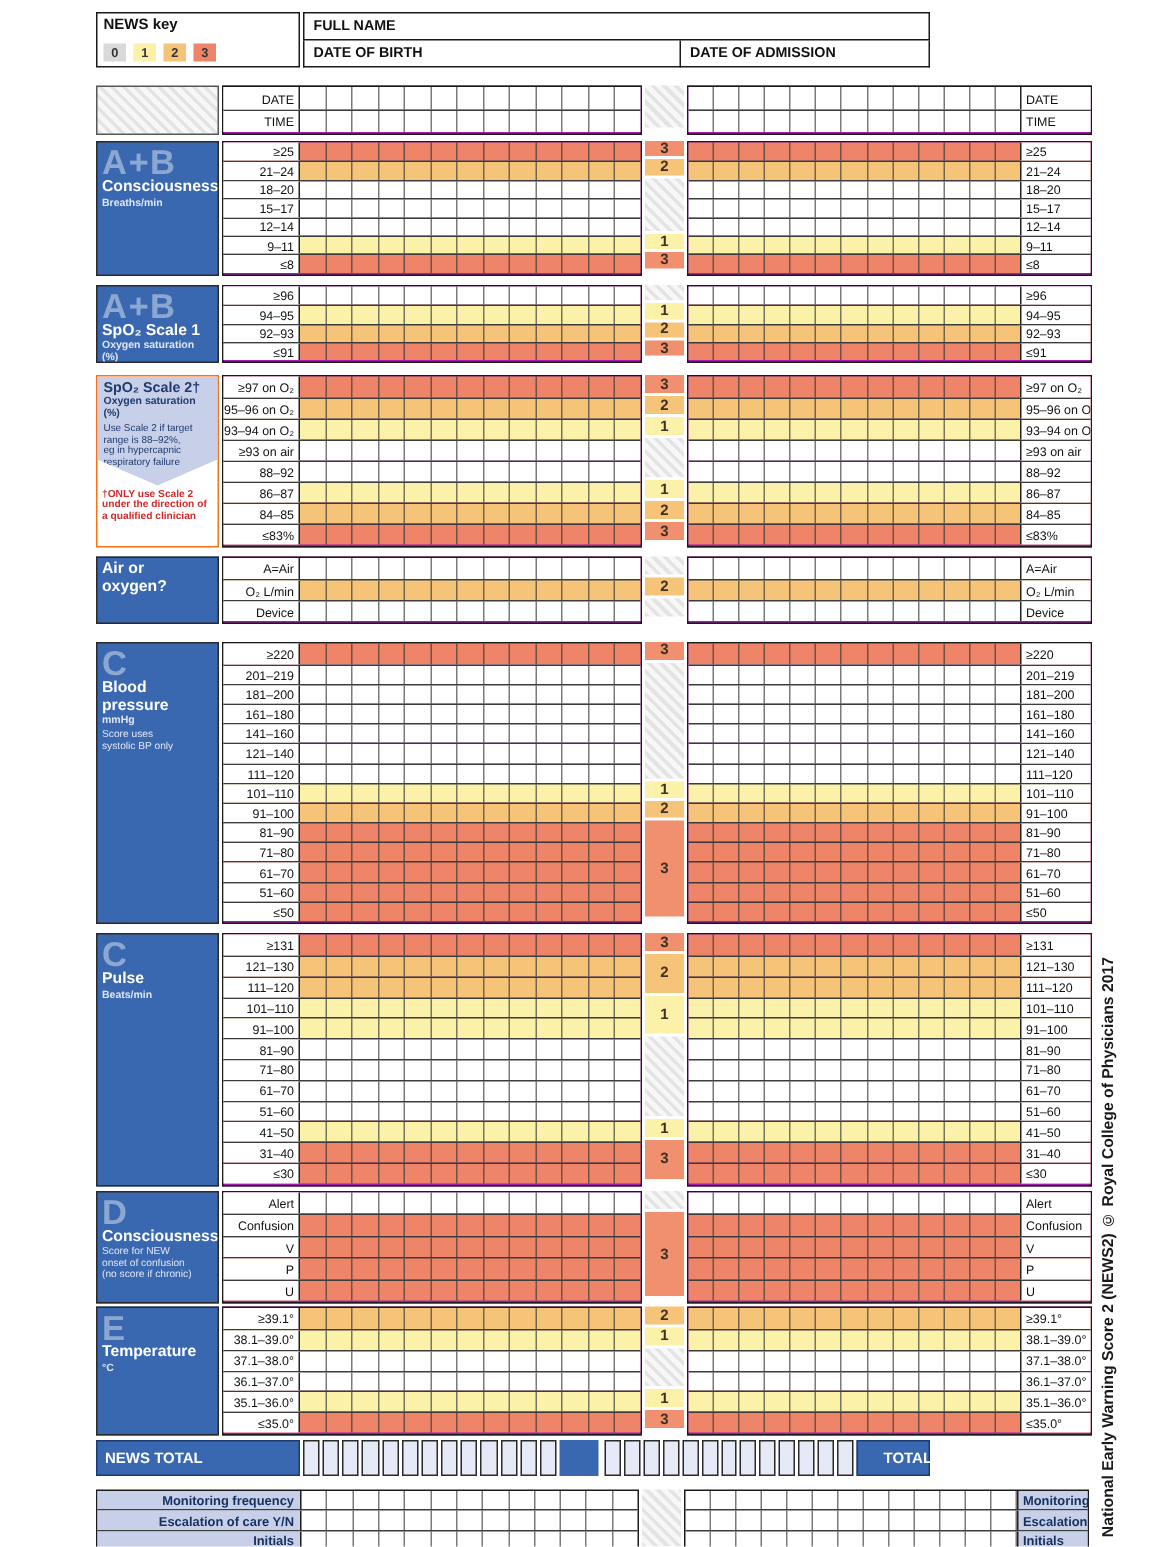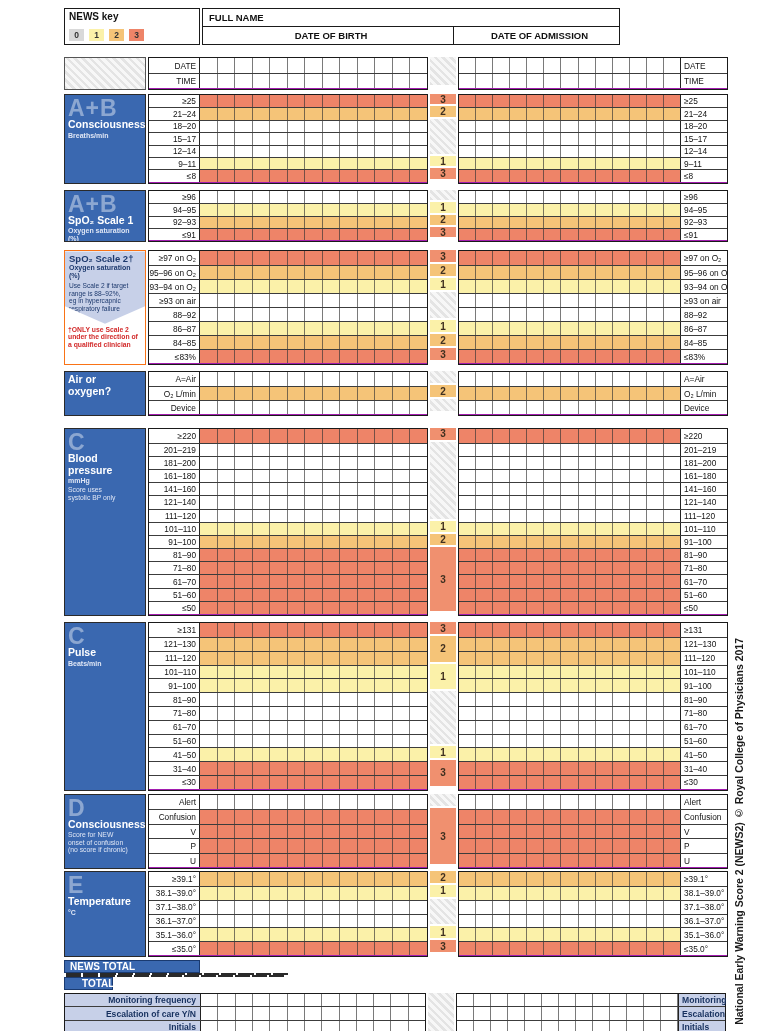--- a/index.html
+++ b/index.html
@@ -21,21 +21,21 @@
   .nk-squares { display: flex; gap: 5px; padding-bottom: 1px; }
   .nk-sq {
     width: 15px; height: 12px; font-size: 8.5px; font-weight: bold; color: #333;
     display: flex; align-items: center; justify-content: center;
   }
   .hdr-right { flex: 1; margin-left: 2px; display: flex; flex-direction: column; }
   .fullname {
     height: 19px; border: 1.5px solid #1a1a1a; font-size: 9.5px; font-weight: bold;
     color: #111; padding: 3px 0 0 6px;
   }
-  .hdr-row2 { flex: 1; display: flex; text-align: center; }
+  .hdr-row2 { flex: 1; display: flex; }
   .dob { width: 252px; border: 1.5px solid #1a1a1a; border-top: none;
     font-size: 9.5px; font-weight: bold; color: #111; padding: 3px 0 0 6px; }
   .admission { flex: 1; border: 1.5px solid #1a1a1a; border-top: none; border-left: none;
     font-size: 9.5px; font-weight: bold; color: #111; padding: 3px 0 0 6px; }
 
   
   .sect { display: flex; align-items: stretch; }
   .labelbox {
     width: 82px; flex: none; border: 1px solid #2a2a2a; overflow: hidden;
     padding: 2px 3px; position: relative;
@@ -80,21 +80,21 @@
     display: flex; flex-direction: column; gap: 2px; align-items: stretch; }
   .scell {
     display: flex; align-items: center; justify-content: center;
     font-size: 10px; font-weight: bold; color: #403020; flex: none;
   }
   .hatch {
     background: repeating-linear-gradient(45deg, #e4e4e4 0 2.5px, #f7f7f7 2.5px 5.5px);
   }
 
   
-  .totbar { display: flex; align-items: stretch; height: 24px; flex-direction: column; }
+  .totbar { display: flex; align-items: stretch; height: 24px; }
   .totlabel {
     width: 136px; flex: none; background: #3a68b0; border: 1px solid #1a3a70;
     color: #fff; font-weight: bold; font-size: 10px; display: flex; align-items: center; padding-left: 5px;
   }
   .totlabel.r { width: 49px; padding-left: 17px; }
   .totcells { display: flex; gap: 2px; margin: 0 2px; }
   .totcell { background: #e6eaf6; border: 1.2px solid #2a2a2a; }
   .totscore { width: 26px; flex: none; background: #3a68b0; margin-right: 2px; }
 
   

